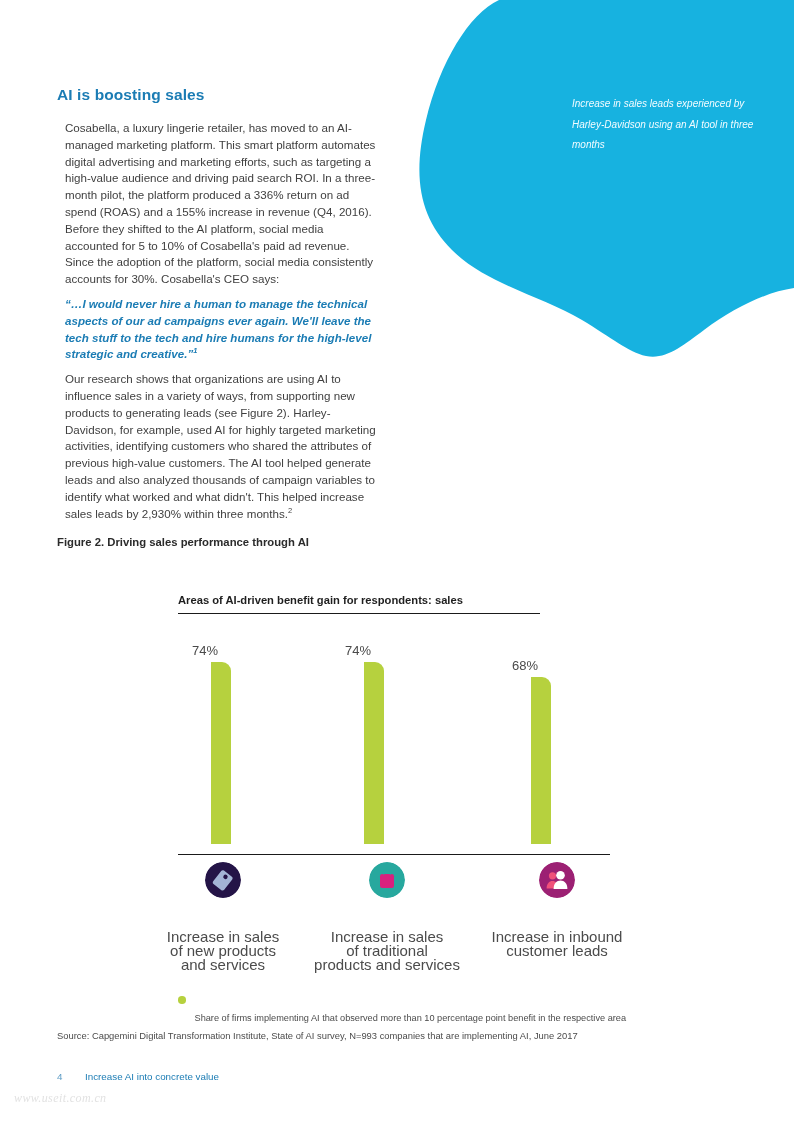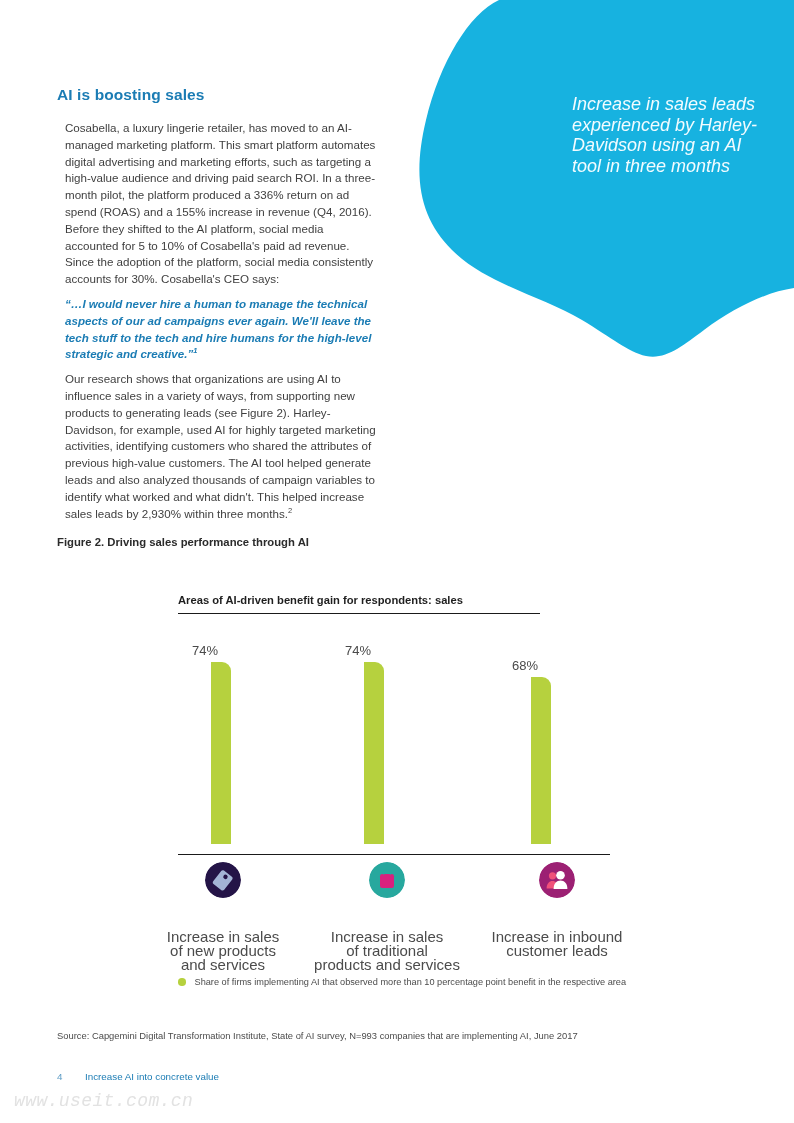--- a/index.html
+++ b/index.html
@@ -36,21 +36,21 @@
     color: #ffffff;
   }
   .callout-number {
     font-size: 44px;
     line-height: 50px;
     font-weight: 300;
     letter-spacing: -0.5px;
     color: #eafaff;
   }
   .callout-caption {
-    font-size: 18px;
+    font-size: 10px;
     line-height: 20.5px;
     font-style: italic;
     color: #f2fcff;
     margin-top: 2px;
   }
 
   
   .article {
     position: absolute;
     left: 57px;
@@ -189,20 +189,21 @@
     width: 7.5px;
     height: 7.5px;
     border-radius: 50%;
     background: #b6d13e;
     margin-right: 9px;
     flex: 0 0 auto;
   }
   .legend-text {
     font-size: 9.2px;
     color: #4b4b4b;
+    margin-top: 36px;
   }
 
   
   .source {
     position: absolute;
     left: 57px;
     top: 1030px;
     font-size: 9.4px;
     color: #4b4b4b;
   }
@@ -223,25 +224,25 @@
   .footer-title {
     font-size: 9.8px;
     color: #1b7cb4;
   }
 
   
   .watermark {
     position: absolute;
     left: 14px;
     top: 1091px;
-    font-size: 18px;
+    font-size: 12px;
     color: #e2e2e2;
     font-style: italic;
     letter-spacing: 0.4px;
-    font-family: Liberation Mono, monospace;
+    font-family: Liberation Serif, serif;
   }
 </style>
 </head>
 <body>
 
 <div class="blob-layer">
   <svg viewBox="0 0 420 370" preserveAspectRatio="none" aria-hidden="true">
     <path d="M 420 0 L 125 0 C 95 14 66 62 52 120 C 38 178 46 218 78 250
              C 112 284 168 296 208 320 C 238 338 254 352 272 356
              C 292 360 308 346 330 330 C 360 308 392 292 420 288 Z" fill="#17b2e0"></path>

